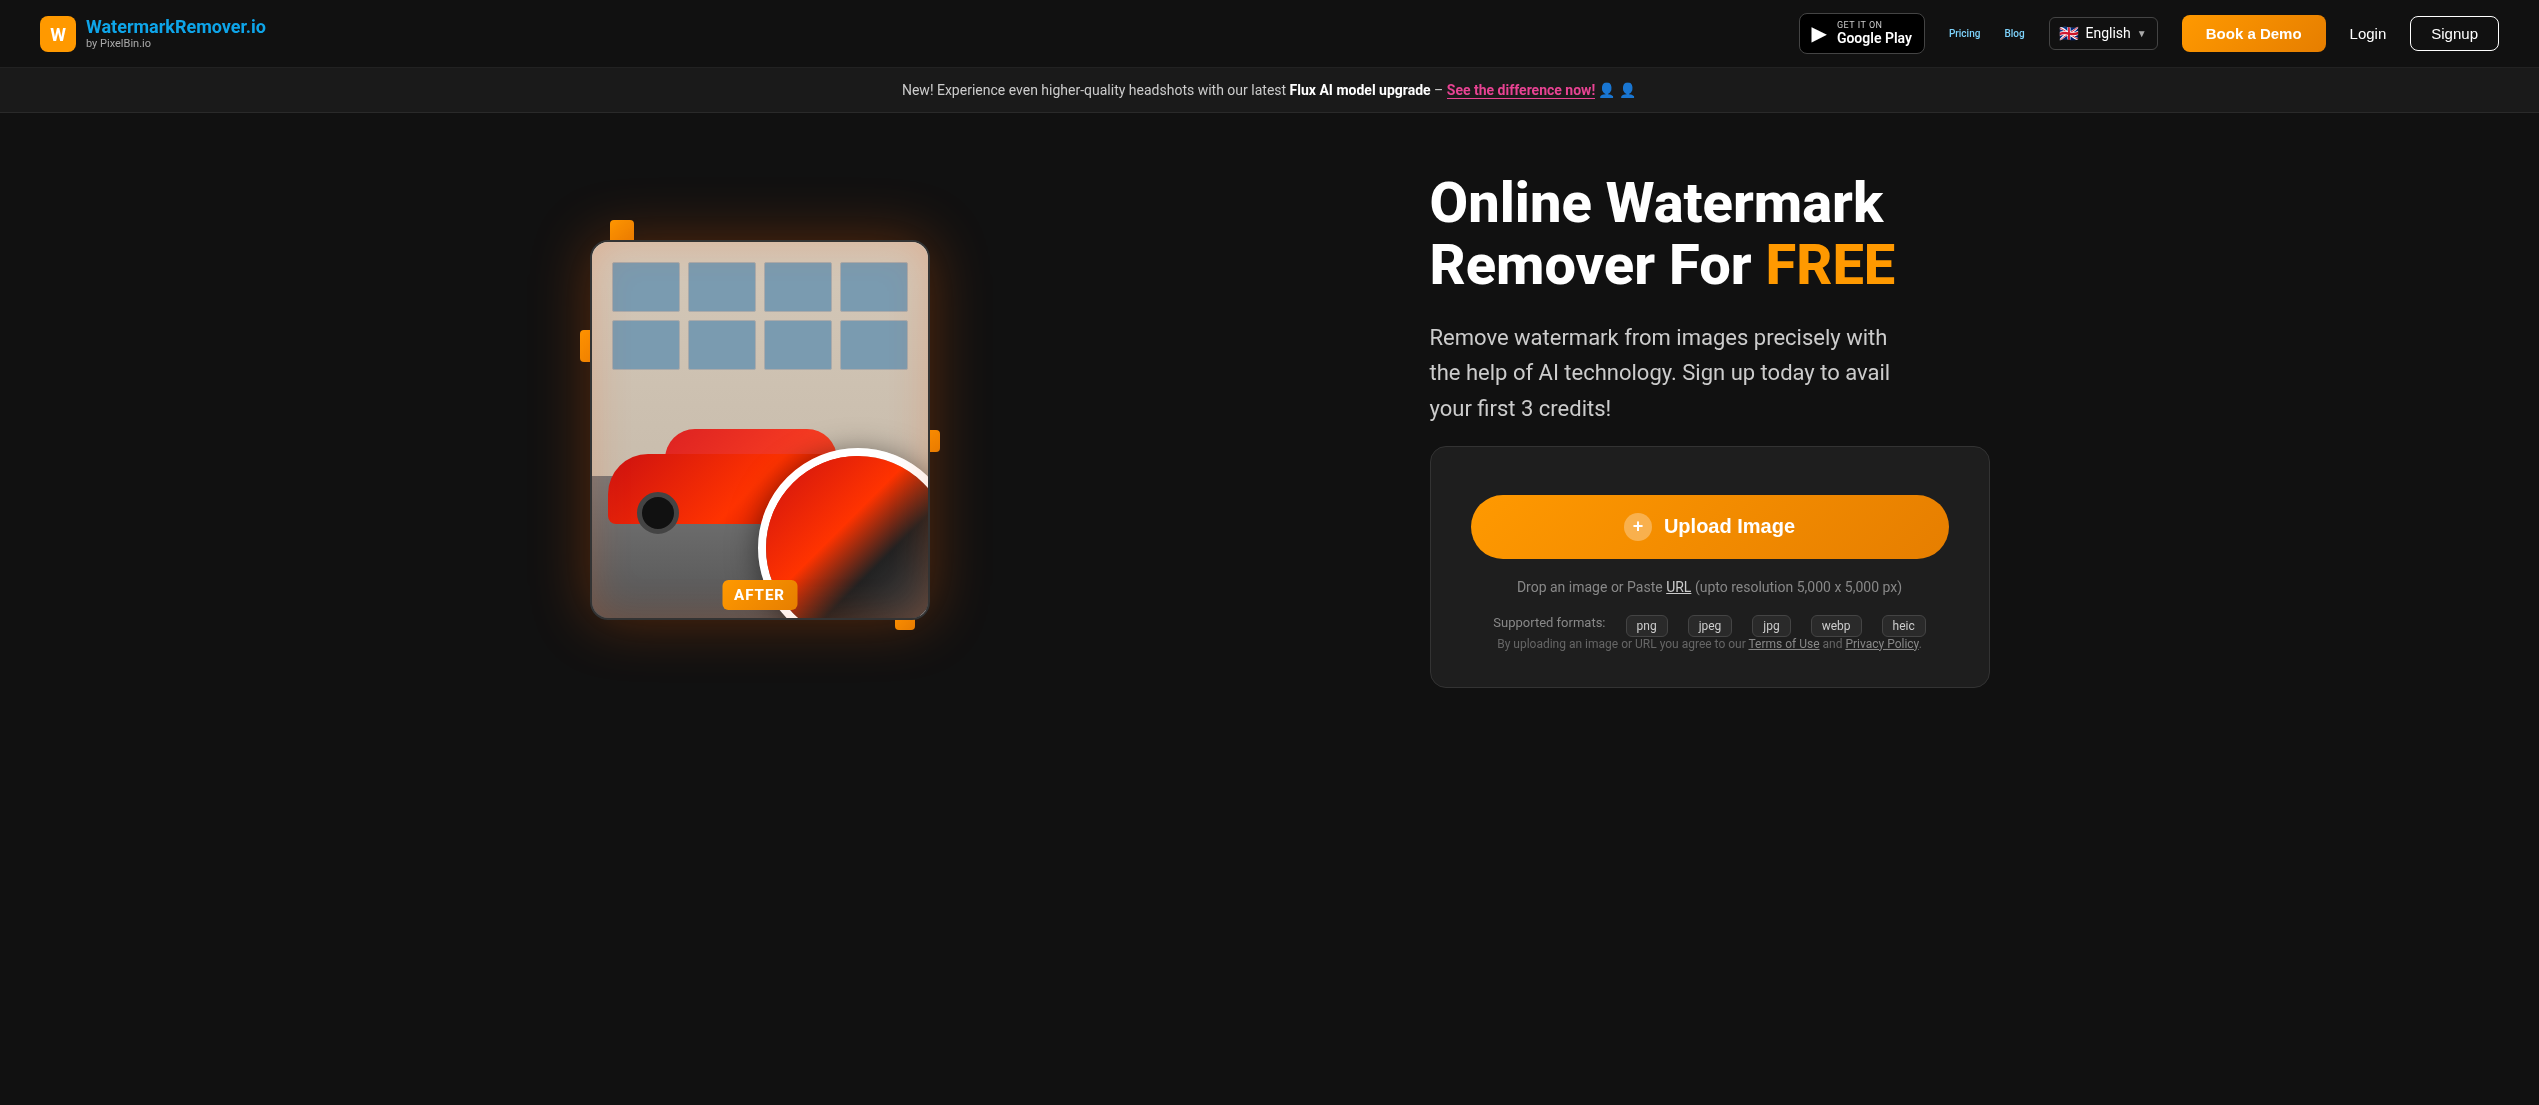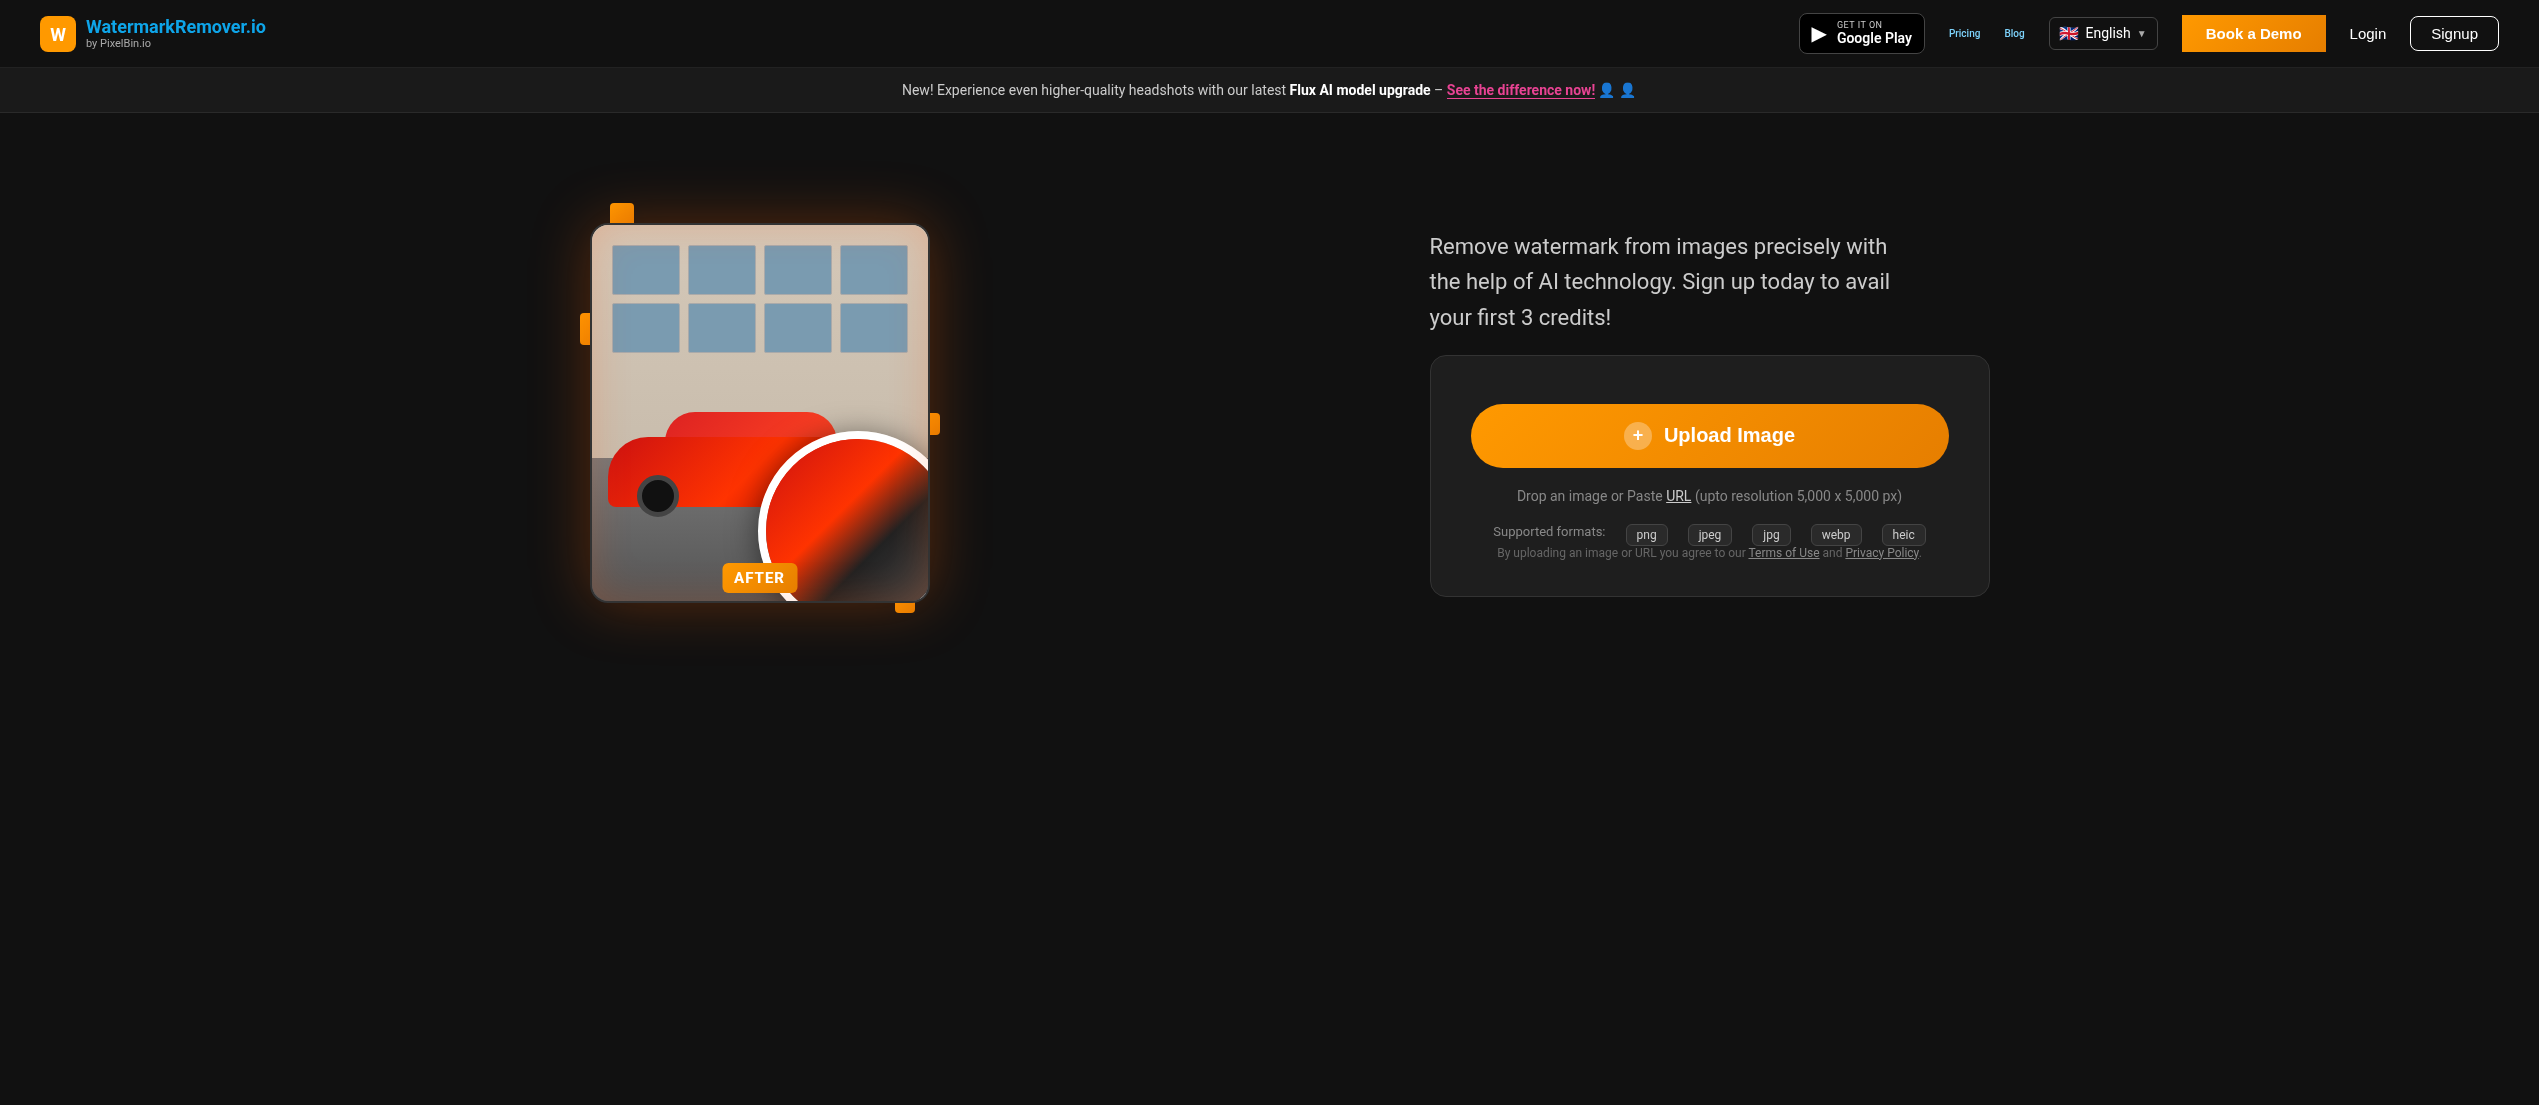--- a/index.html
+++ b/index.html
@@ -96,21 +96,21 @@
       border: 1px solid #444;
       border-radius: 6px;
       padding: 6px 10px;
     }
     .flag-icon { font-size: 16px; }
     .chevron-icon { font-size: 10px; color: #aaa; }
     .book-demo-btn {
       background: linear-gradient(135deg, #f90, #e67e00);
       color: #fff;
       border: none;
-      border-radius: 0;
+      border-radius: 8px;
       padding: 10px 24px;
       font-size: 15px;
       font-weight: 600;
       cursor: pointer;
     }
     .login-btn {
       background: transparent;
       color: #fff;
       border: none;
       font-size: 15px;
@@ -497,20 +497,24 @@
         <div class="magnifier-inner"></div>
       </div>
 
       <div class="glow-border"></div>
     </div>
 
     <div class="after-badge" style="position: absolute; bottom: 60px; left: 50%; transform: translateX(-50%); z-index: 20;">AFTER</div>
   </div>
 
   <div class="hero-content">
+    <h1 class="hero-title">
+      <span>Online Watermark</span><br>
+      <span>Remover For </span><span class="hero-title-free">FREE</span>
+    </h1>
     <p class="hero-subtitle">Remove watermark from images precisely with the help of AI technology. Sign up today to avail your first 3 credits!</p>
 
     <div class="upload-box">
       <button class="upload-btn">
         <span class="upload-plus-icon">+</span>
         <span>Upload Image</span>
       </button>
 
       <p class="drop-text">
         <span>Drop an image or Paste </span><a class="url-link">URL</a><span> (upto resolution 5,000 x 5,000 px)</span>

